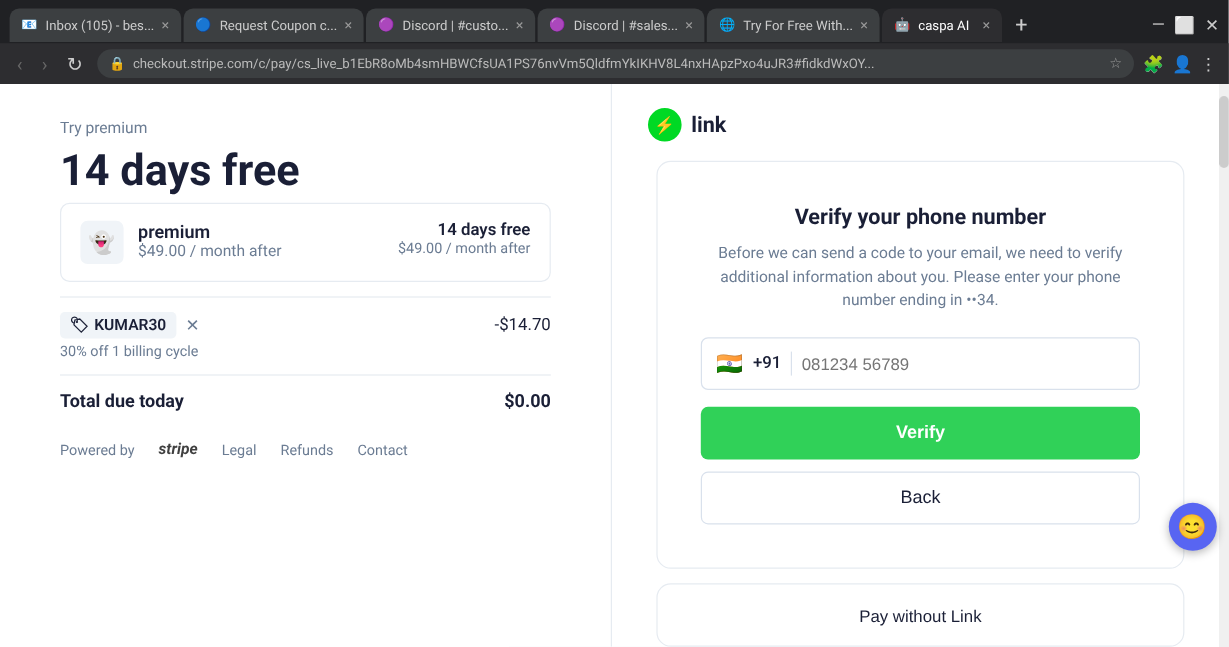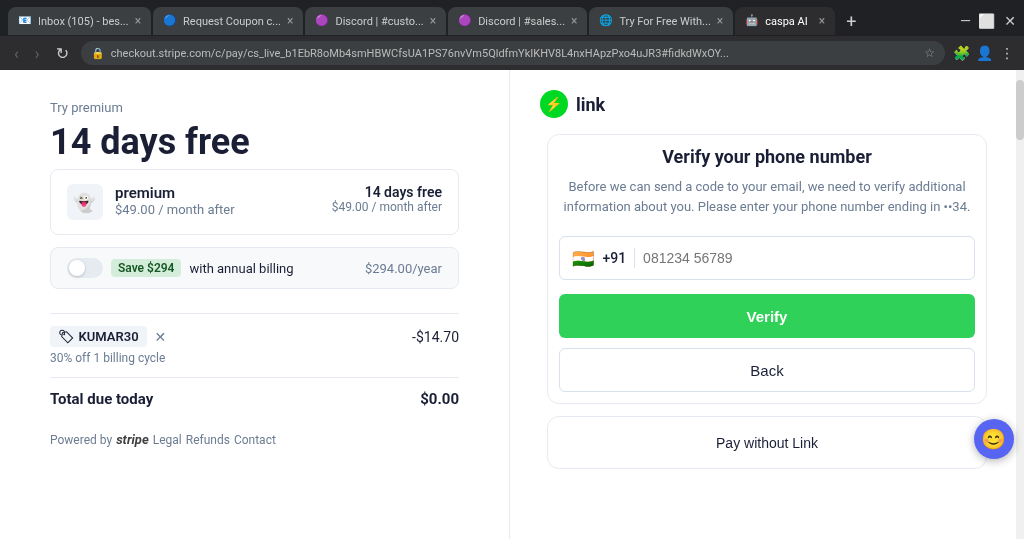--- a/index.html
+++ b/index.html
@@ -292,21 +292,21 @@
     }
     .total-today-value {
       font-size: 15px;
       font-weight: 700;
       color: #1a1f36;
     }
     .footer-links {
       margin-top: 24px;
       display: flex;
       align-items: center;
-      gap: 4px;
+      gap: 20px;
     }
     .powered-by {
       font-size: 12px;
       color: #6b7c93;
     }
     .stripe-logo {
       font-size: 13px;
       font-weight: 700;
       color: #404040;
       font-style: italic;
@@ -347,21 +347,21 @@
     }
     .link-title {
       font-size: 18px;
       font-weight: 700;
       color: #1a1f36;
     }
     .verify-card {
       background: #fff;
       border: 1px solid #e6ebf1;
       border-radius: 12px;
-      padding: 11px;
+      padding: 36px;
       width: 100%;
       max-width: 440px;
       margin-bottom: 12px;
     }
     .verify-title {
       font-size: 18px;
       font-weight: 700;
       color: #1a1f36;
       margin-bottom: 10px;
       text-align: center;
@@ -539,28 +539,20 @@
       <div>
         <div class="plan-name">premium</div>
         <div class="plan-price">$49.00 / month after</div>
       </div>
       <div class="plan-right">
         <div class="plan-days-free">14 days free</div>
         <div class="plan-month-after">$49.00 / month after</div>
       </div>
     </div>
 
-    <div class="billing-toggle">
-      <div class="toggle-switch">
-        <div class="toggle-knob"></div>
-      </div>
-      <span class="save-badge">Save $294</span>
-      <span class="billing-label">with annual billing</span>
-      <span class="billing-price">$294.00/year</span>
-    </div>
 
     <hr class="divider">
 
 
     <div class="coupon-row">
       <div class="coupon-tag">
         <span>🏷</span>
         <span>KUMAR30</span>
       </div>
       <span class="coupon-x">✕</span>

